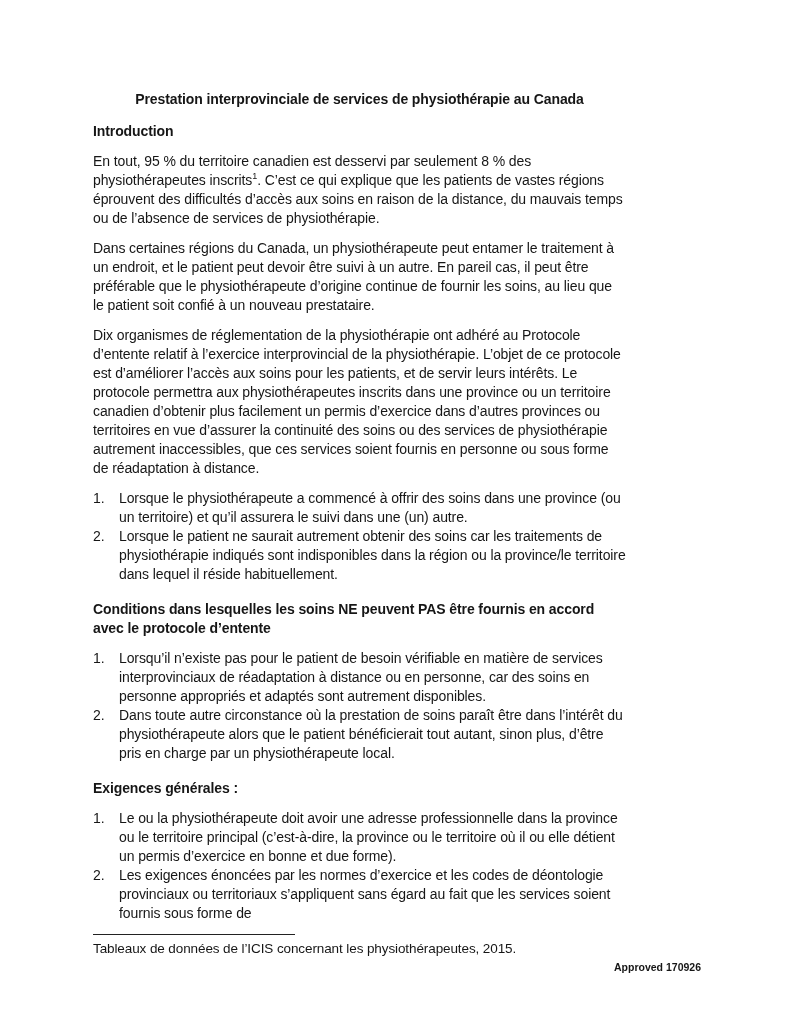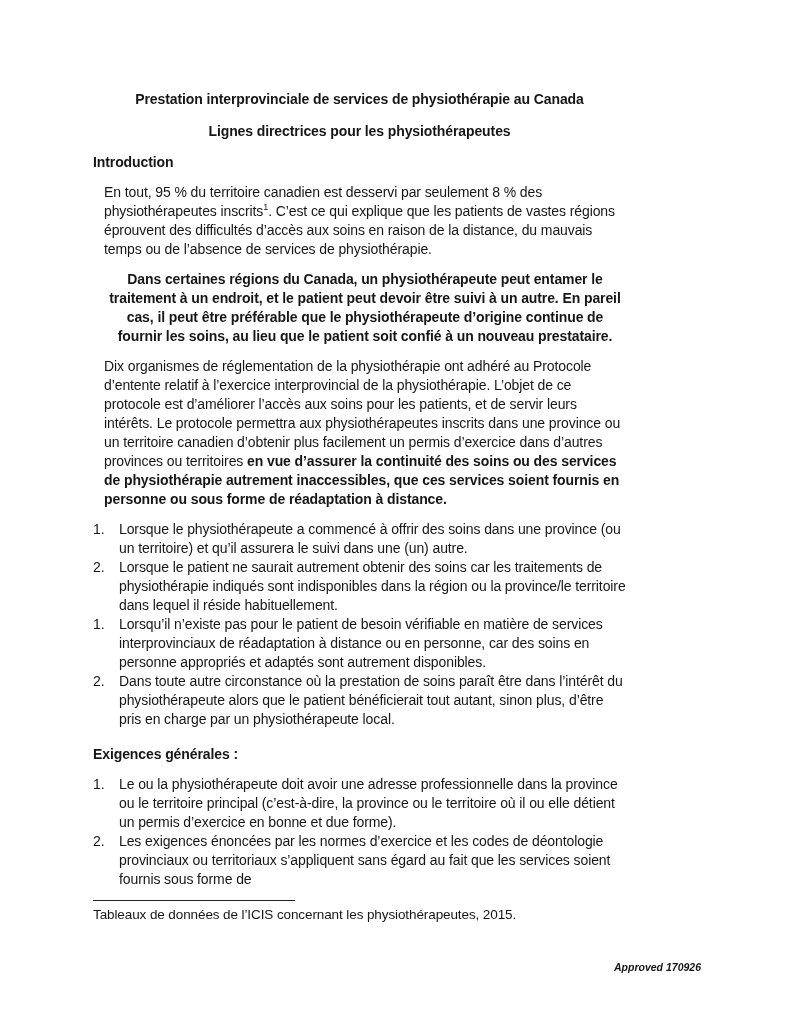--- a/index.html
+++ b/index.html
@@ -26,22 +26,22 @@
     text-align: center;
     font-weight: 700;
   }
   .doc-title { margin-bottom: 13px; }
   .doc-subtitle { margin-bottom: 8px; }
   .heading {
     font-weight: 700;
     margin: 16px 0 11px 0;
   }
   .heading.first { margin-top: 12px; }
-  p.body-par { margin: 0 0 11px 11px; }
-  .bold { font-weight: 700; text-align: center; }
+  p.body-par { margin: 0 0 11px 0; }
+  .bold { font-weight: 400; }
   .num-list { margin: 0; }
   .list-item { display: flex; }
   .list-item .num {
     flex: 0 0 26px;
     width: 26px;
   }
   .list-item .text { flex: 1; }
   sup.fn-ref {
     font-size: 9px;
     vertical-align: super;
@@ -59,30 +59,28 @@
   }
   .fn-italic { font-style: italic; }
   .fn-bold-italic { font-style: italic; font-weight: 700; }
   .approved {
     position: absolute;
     right: 90px;
     top: 958px;
     font-size: 10.5px;
     font-weight: 700;
     letter-spacing: 0;
-    font-style: italic;
   }
 </style>
 </head>
 <body>
 
 <div class="page">
 
   <div class="doc-title">Prestation interprovinciale de services de physiothérapie au Canada</div>
-  <div class="doc-subtitle">Lignes directrices pour les physiothérapeutes</div>
 
   <div class="heading first">Introduction</div>
 
   <p class="body-par"><span>En tout, 95 % du territoire canadien est desservi par seulement 8 % des physiothérapeutes inscrits</span><sup class="fn-ref">1</sup><span>. C’est ce qui explique que les patients de vastes régions éprouvent des difficultés d’accès aux soins en raison de la distance, du mauvais temps ou de l’absence de services de physiothérapie.</span></p>
 
   <p class="body-par bold">Dans certaines régions du Canada, un physiothérapeute peut entamer le traitement à un endroit, et le patient peut devoir être suivi à un autre. En pareil cas, il peut être préférable que le physiothérapeute d’origine continue de fournir les soins, au lieu que le patient soit confié à un nouveau prestataire.</p>
 
   <p class="body-par"><span>Dix organismes de réglementation de la physiothérapie ont adhéré au Protocole d’entente relatif à l’exercice interprovincial de la physiothérapie. L’objet de ce protocole est d’améliorer l’accès aux soins pour les patients, et de servir leurs intérêts. Le protocole permettra aux physiothérapeutes inscrits dans une province ou un territoire canadien d’obtenir plus facilement un permis d’exercice dans d’autres provinces ou territoires </span><span class="bold">en vue d’assurer la continuité des soins ou des services de physiothérapie autrement inaccessibles, que ces services soient fournis en personne ou sous forme de réadaptation à distance.</span></p>
 
 
@@ -90,20 +88,21 @@
     <div class="list-item">
       <span class="num">1.</span>
       <span class="text">Lorsque le physiothérapeute a commencé à offrir des soins dans une province (ou un territoire) et qu’il assurera le suivi dans une (un) autre.</span>
     </div>
     <div class="list-item">
       <span class="num">2.</span>
       <span class="text">Lorsque le patient ne saurait autrement obtenir des soins car les traitements de physiothérapie indiqués sont indisponibles dans la région ou la province/le territoire dans lequel il réside habituellement.</span>
     </div>
   </div>
 
+  <div class="heading">Conditions dans lesquelles les soins NE peuvent PAS être fournis en accord avec le protocole d’entente</div>
 
   <div class="num-list">
     <div class="list-item">
       <span class="num">1.</span>
       <span class="text">Lorsqu’il n’existe pas pour le patient de besoin vérifiable en matière de services interprovinciaux de réadaptation à distance ou en personne, car des soins en personne appropriés et adaptés sont autrement disponibles.</span>
     </div>
     <div class="list-item">
       <span class="num">2.</span>
       <span class="text">Dans toute autre circonstance où la prestation de soins paraît être dans l’intérêt du physiothérapeute alors que le patient bénéficierait tout autant, sinon plus, d’être pris en charge par un physiothérapeute local.</span>
     </div>

